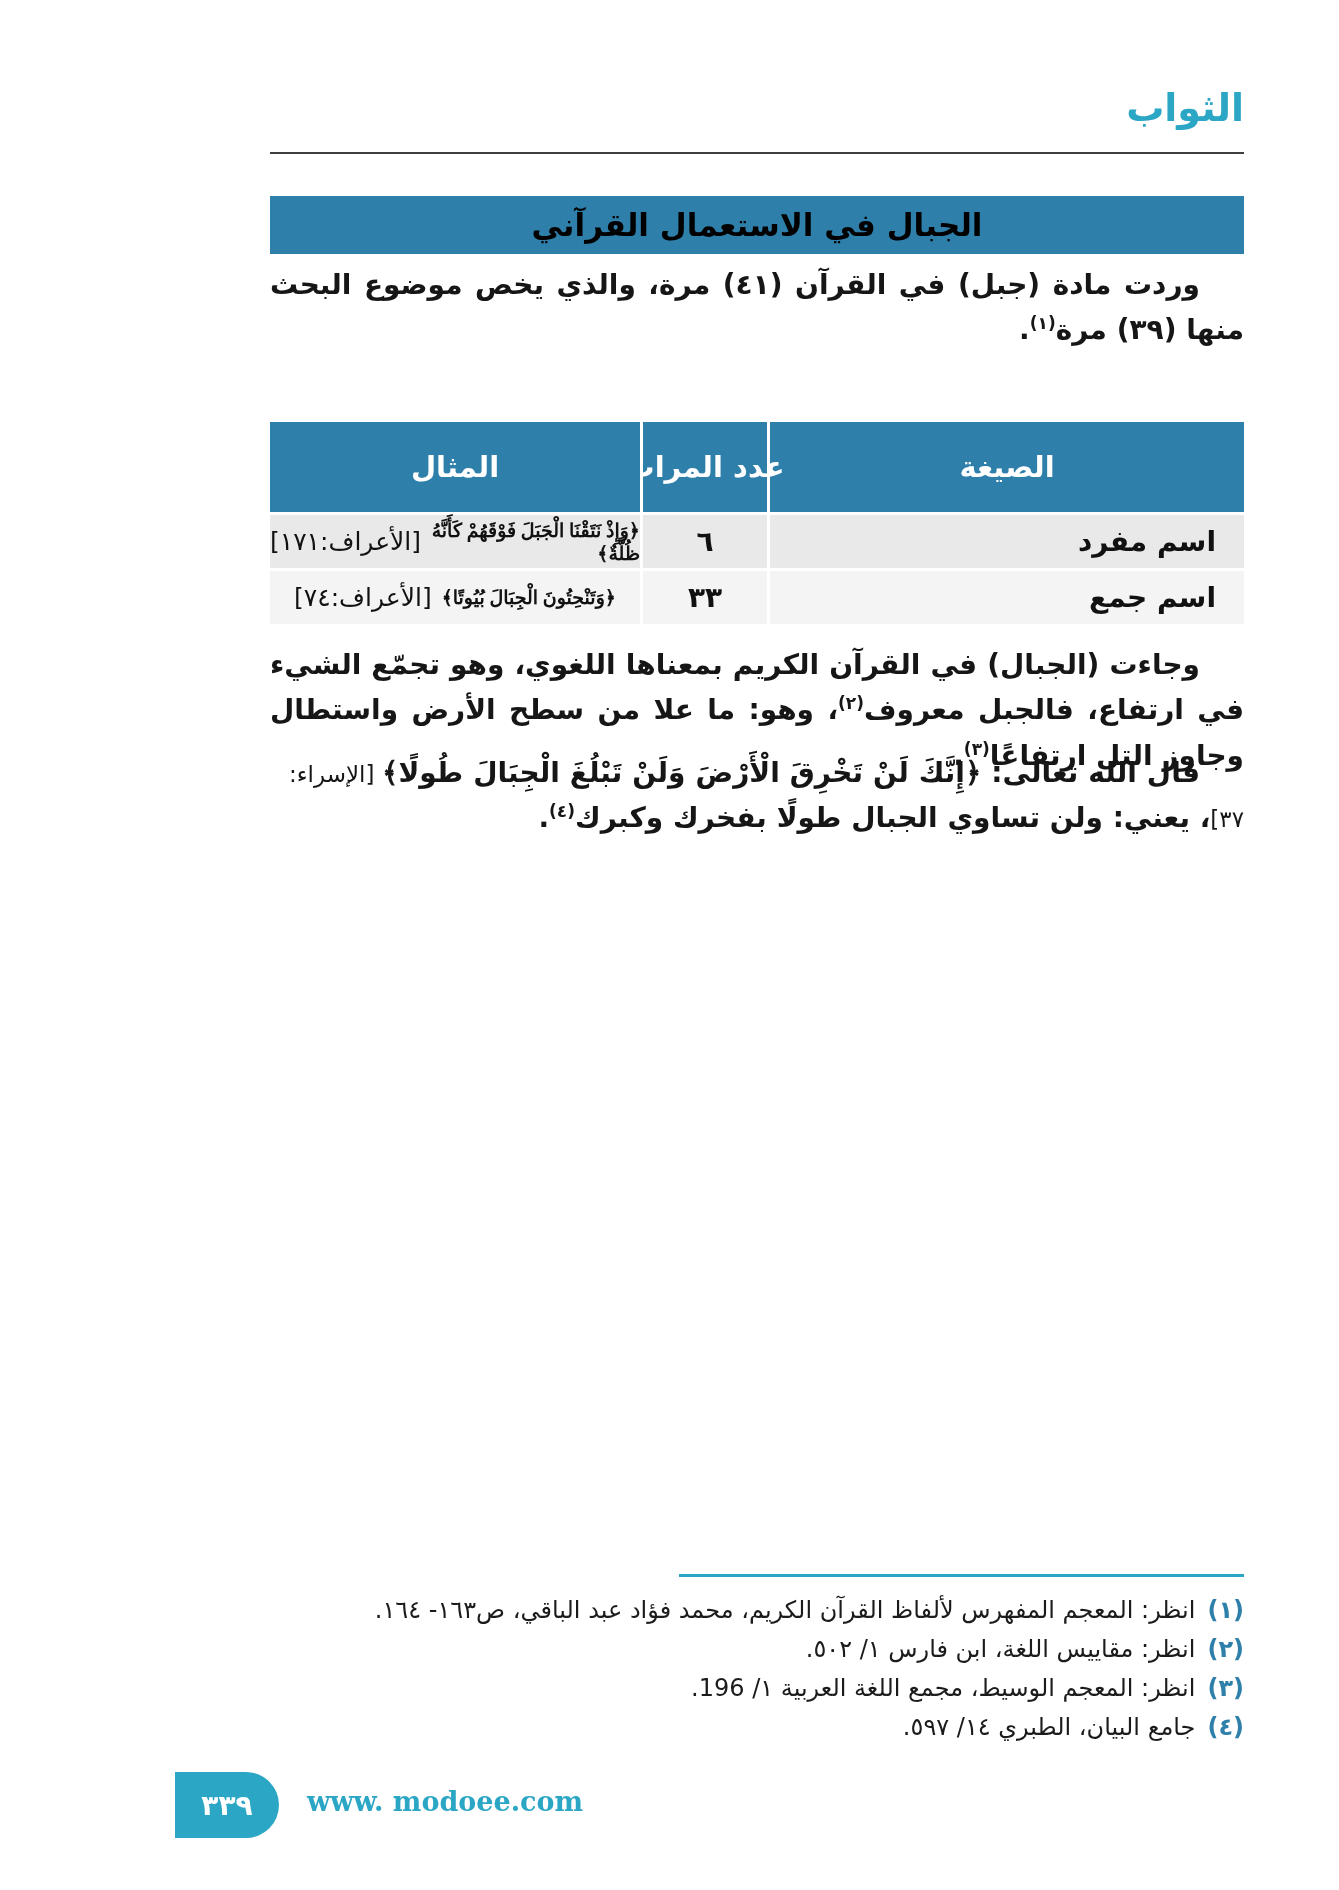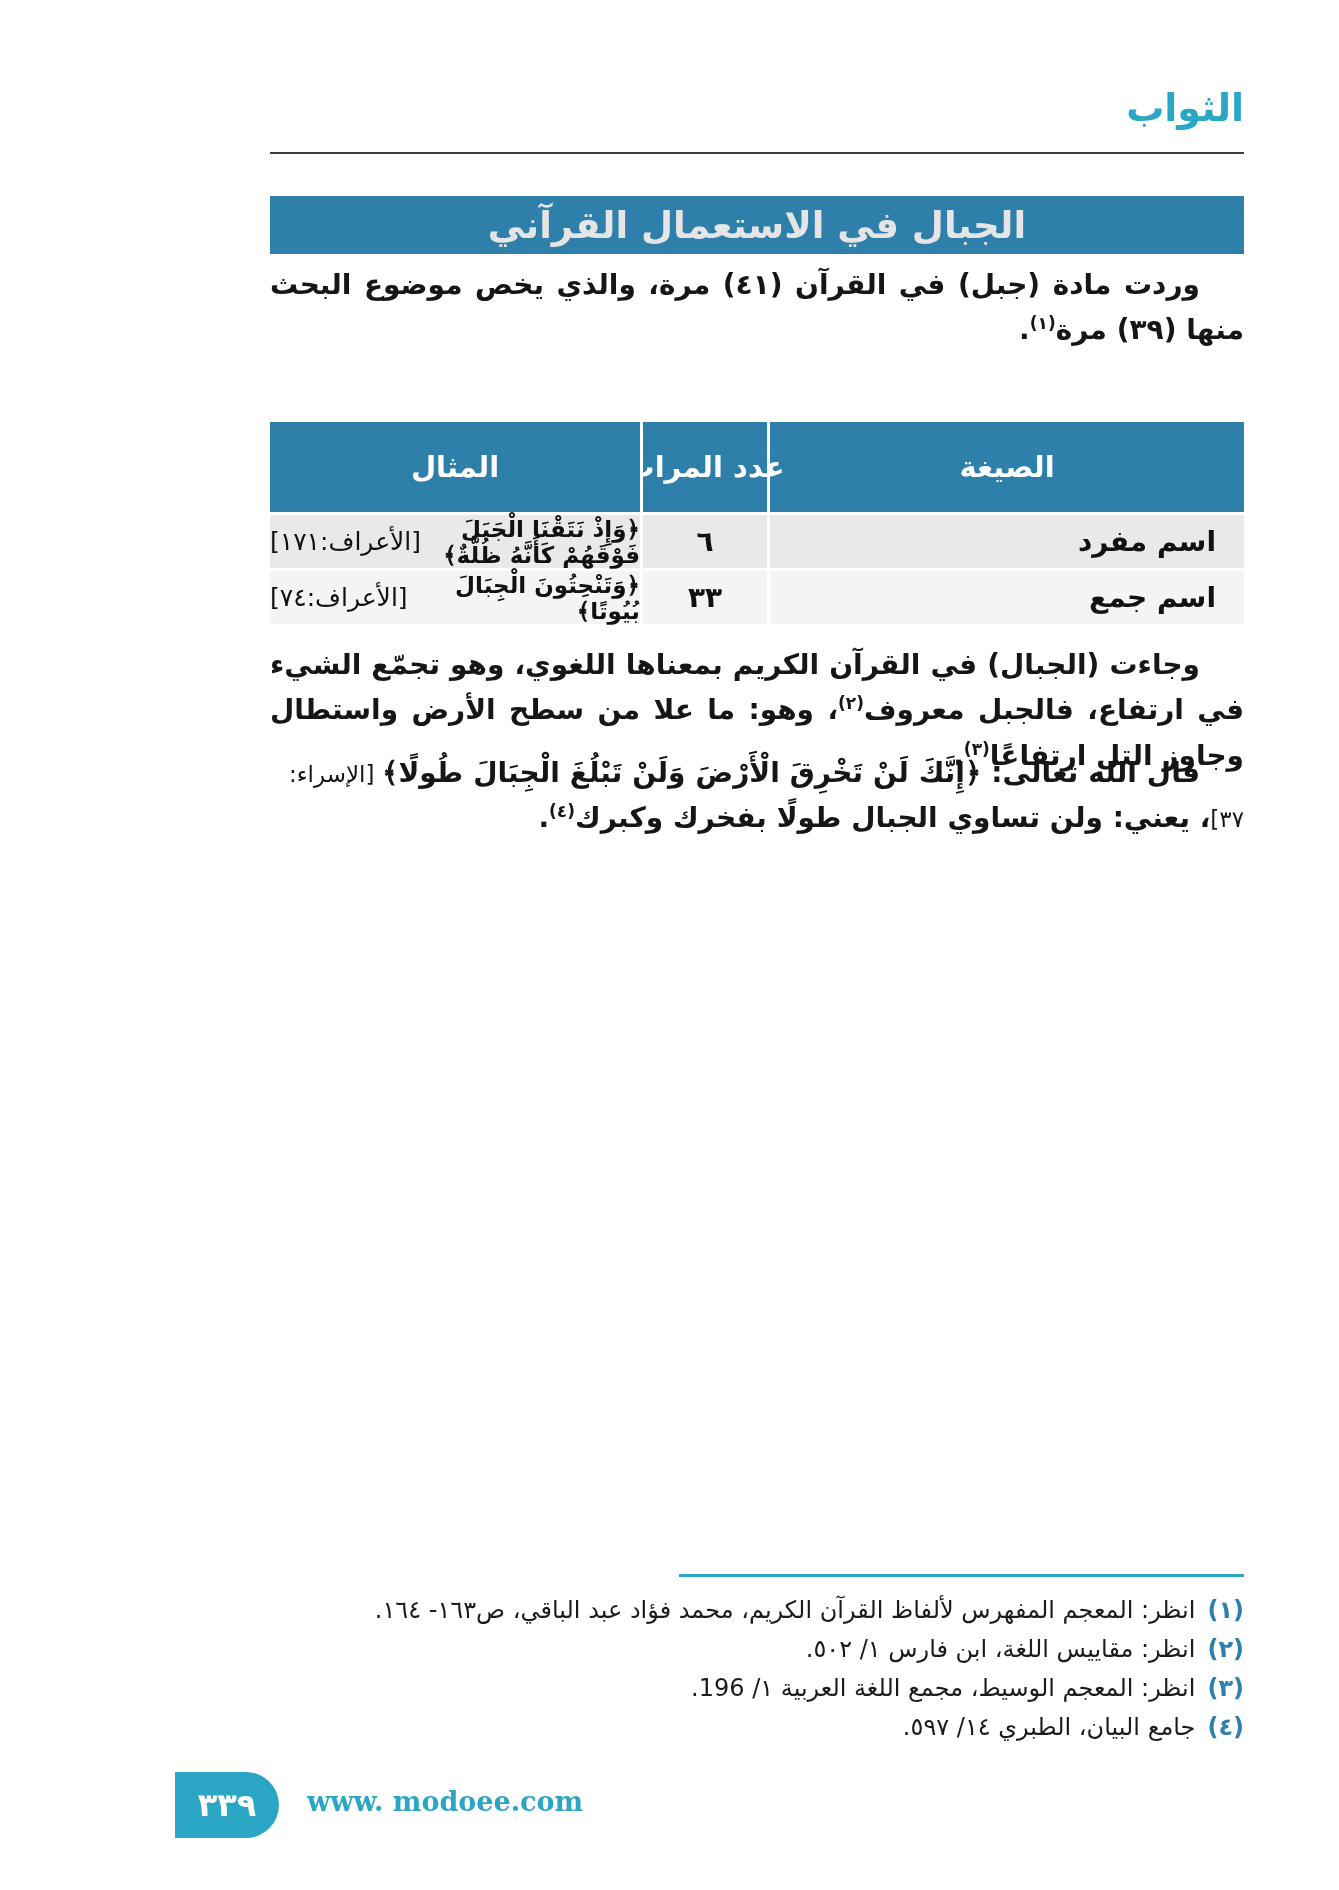--- a/index.html
+++ b/index.html
@@ -21,23 +21,23 @@
     font-size:38px; font-weight:700; color:#2BA6C5;
   }
   .header-rule {
     position:absolute; top:152px; right:95px; left:95px;
     height:2px; background:#3f3f3f;
   }
 
   
   .banner {
     position:absolute; top:196px; right:95px; left:95px; height:58px;
-    background:#2E7FA9; color:#e5e5e5;
+    background:#2E7FA9; color:#000000;
     display:flex; align-items:center; justify-content:center;
-    font-size:37px; font-weight:700;
+    font-size:31px; font-weight:700;
   }
 
   
   .body-para {
     position:absolute; right:95px; left:95px; margin:0;
     font-size:28px; font-weight:700; line-height:1.62;
     text-align:justify; text-indent:44px; color:#161616;
   }
   #para-intro   { top:262px; }
   #para-lead    { top:356px; text-align:right; }
@@ -58,41 +58,41 @@
   .cell.example { flex:1; }
   .thead .cell {
     background:#2E7FA9; color:#ffffff; height:90px;
     font-weight:700; font-size:29px; text-align:center; line-height:1.25;
   }
   .trow.data .cell { height:53px; font-size:28px; font-weight:700; color:#111; }
   .trow.r0 .cell { background:#E9E9E9; }
   .trow.r1 .cell { background:#F4F4F4; }
   .trow.data .cell.form { justify-content:flex-start; padding-right:28px; }
   .cell.example { gap:10px; }
-  .cell.example .verse { font-size:23px; font-weight:700; }
+  .cell.example .verse { font-size:19px; font-weight:700;font-family:Liberation Serif, serif; }
   .cell.example .vref  { font-size:25px; font-weight:400; }
 
   
   .fn-rule {
     position:absolute; top:1574px; right:95px; width:565px; height:3px;
     background:#2BA6C5;
   }
   .footnotes {
     position:absolute; top:1592px; right:95px; left:95px;
     font-size:24px; font-weight:500; line-height:1.5; text-align:right; color:#1b1b1b;
   }
   .footnote { margin-bottom:3px; }
   .fn-num { color:#2E7FA9; font-weight:700; margin-left:12px; }
 
   
   .page-tab {
     position:absolute; left:0; top:1772px; width:104px; height:66px;
     background:#2BA6C5; border-radius:0 33px 33px 0;
     color:#ffffff; display:flex; align-items:center; justify-content:center;
-    font-size:32px; font-weight:700; direction:ltr;
+    font-size:28px; font-weight:700; direction:ltr;
   }
   .website {
     position:absolute; left:132px; top:1786px;
     color:#2BA6C5; font-size:27px; font-weight:700; direction:ltr;
     font-family:"DejaVu Serif", serif;
   }
 </style>
 </head>
 <body>
 

